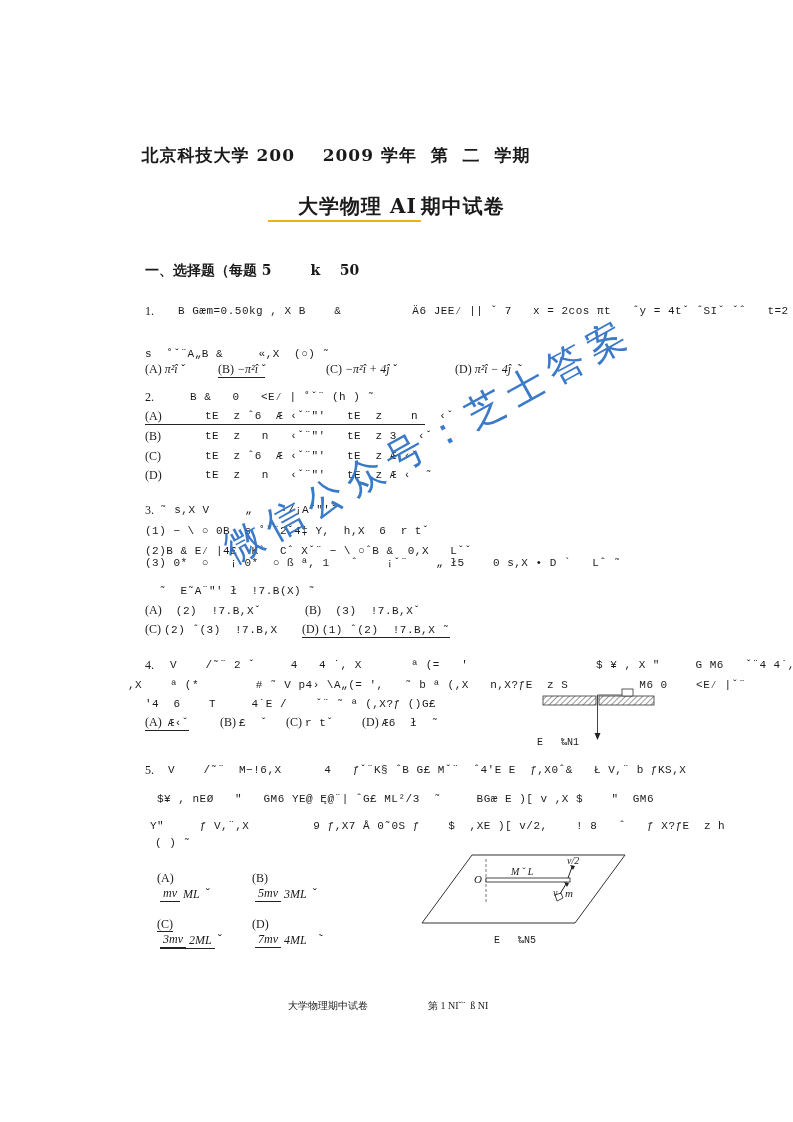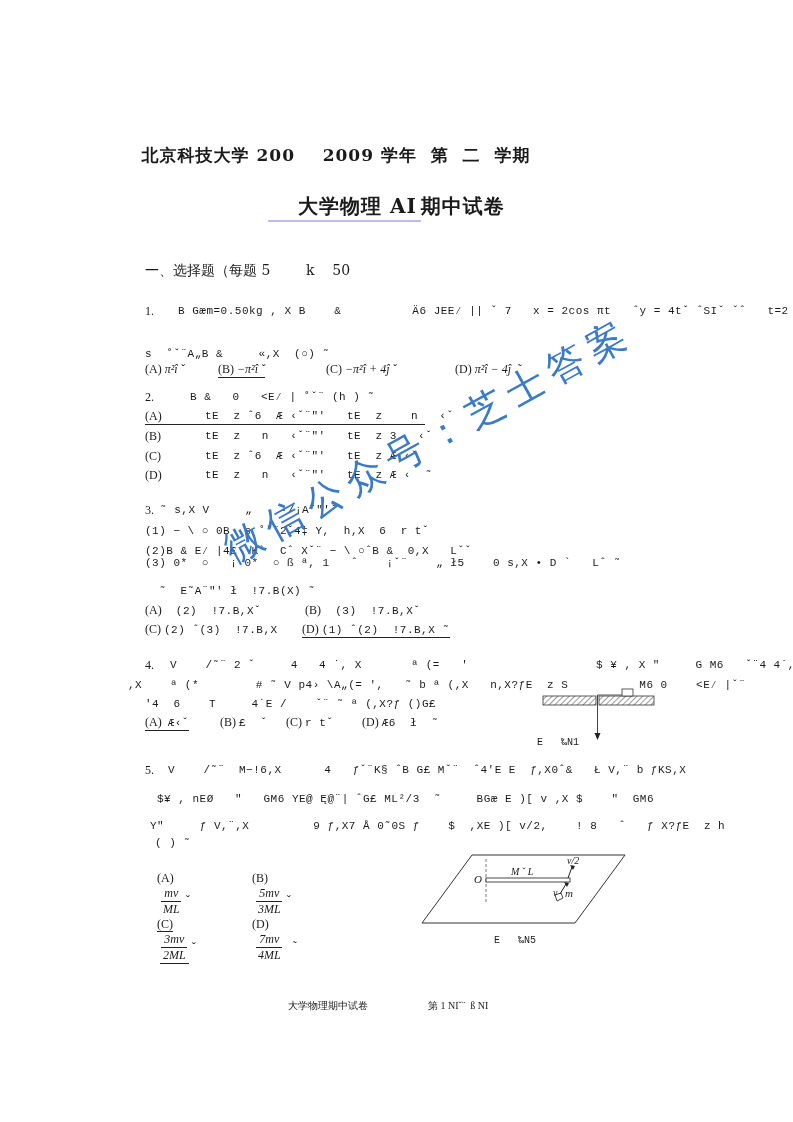--- a/index.html
+++ b/index.html
@@ -3,26 +3,26 @@
 <meta charset="utf-8">
 <style>
   html, body { margin: 0; padding: 0; background: #ffffff; }
   body { width: 793px; height: 1122px; position: relative; overflow: hidden;
          font-family: "DejaVu Serif", "Liberation Serif", serif; color: #1a1a1a; }
   .abs { position: absolute; white-space: pre; }
   .mono { font-family: "Liberation Mono", "DejaVu Sans Mono", monospace; font-size: 11px; letter-spacing: 0.5px; }
   .serif { font-family: "Liberation Serif", "DejaVu Serif", serif; }
   .title1 { left: 0; width: 672px; top: 144px; text-align: center; font-size: 17px; font-weight: bold; letter-spacing: 1px; }
   .title2 { left: 268px; top: 193px; font-size: 20px; font-weight: bold; letter-spacing: 1px; }
-  .title2 .ul { display: inline-block; border-bottom: 2px solid #c4b5fd; padding: 0 4px 0 30px; }
-  .sec { left: 145px; top: 262px; font-size: 14px; font-weight: normal; }
+  .title2 .ul { display: inline-block; border-bottom: 2px solid #eab308; padding: 0 4px 0 30px; }
+  .sec { left: 145px; top: 262px; font-size: 14px; font-weight: bold; }
   .q { font-size: 12px; }
   .opt { font-size: 12px; }
   .uline { border-bottom: 1.2px solid #222; }
-  .frac { display: inline-flex; flex-direction: column; align-items: center; vertical-align: middle; font-style: italic; font-size: 12px; margin: 0 3px; }
+  .frac { display: inline-flex; flex-direction: row; align-items: center; vertical-align: middle; font-style: italic; font-size: 12px; margin: 0 3px; }
   .frac .n { padding: 0 3px; border-bottom: 1px solid #222; line-height: 15px; }
   .frac .d { padding: 0 3px; line-height: 15px; }
   .it { font-style: italic; }
   .watermark { left: 215px; top: 530px; font-size: 38px; color: #2a6fc4; font-family: "DejaVu Sans", sans-serif;
                transform-origin: left top; transform: rotate(-29deg); letter-spacing: 8px; opacity: 0.92; }
   .footer { top: 999px; font-size: 10px; }
   .fig-label { font-size: 10px; font-family: "Liberation Mono", "DejaVu Sans Mono", monospace; }
 </style>
 </head>
 <body>

